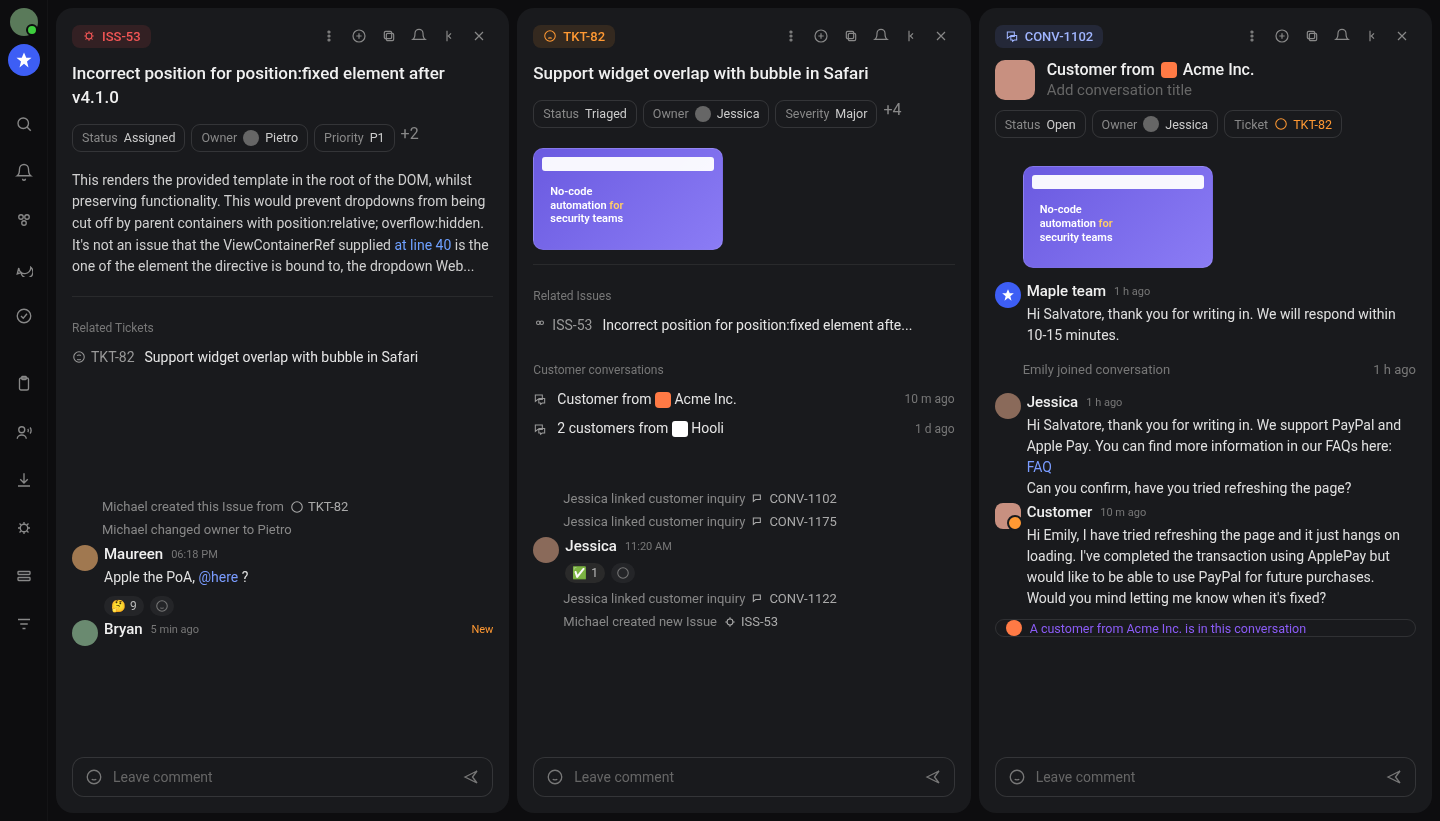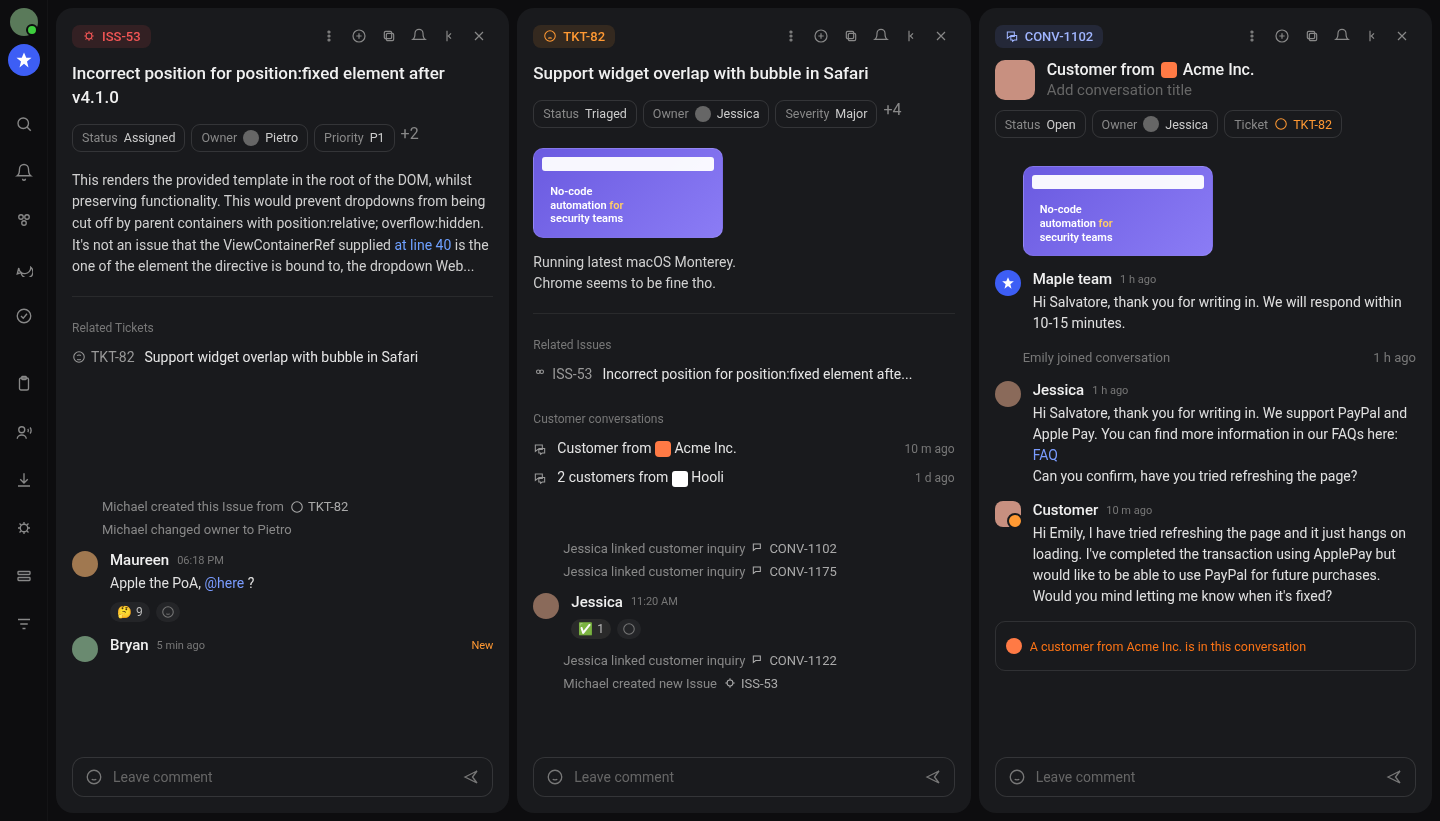--- a/index.html
+++ b/index.html
@@ -36,51 +36,51 @@
 .body-text a{color:#6ea0ff;text-decoration:none}
 .divider{height:1px;background:rgba(255,255,255,0.07);margin:12px 0}
 .section-label{font-size:12px;color:#777;margin:24px 0 8px}
 .rel-row{display:flex;align-items:center;gap:10px;padding:6px 0;font-size:14px}
 .rel-row .rid{color:#999;display:flex;align-items:center;gap:5px}
 .rel-row .rtitle{color:#e5e5e5}
 .rel-row .rtime{margin-left:auto;color:#777;font-size:12px}
 .small-icon{width:14px;height:14px;stroke:currentColor;fill:none;stroke-width:1.8}
 .activity{padding-left:30px;font-size:13px;color:#888;margin:8px 0;display:flex;align-items:center;gap:6px;flex-wrap:wrap}
 .activity .link-id{color:#aaa;display:inline-flex;align-items:center;gap:4px}
-.comment{display:flex;gap:12px;margin:14px 0}
+.comment{display:flex;gap:6px;margin:4px 0}
 .comment-avatar{width:26px;height:26px;border-radius:50%;background:#555;flex-shrink:0;overflow:hidden}
 .comment-main{flex:1}
 .comment-head{display:flex;align-items:center;gap:8px;margin-bottom:4px}
 .comment-author{font-size:15px;font-weight:500;color:#f0f0f0}
 .comment-time{font-size:11px;color:#777}
 .comment-new{margin-left:auto;font-size:11px;color:#ff9933}
 .comment-body{font-size:14px;line-height:1.5;color:#e0e0e0}
 .comment-body .mention{color:#7a9cff}
 .comment-body a{color:#7a9cff;text-decoration:none}
 .reactions{display:flex;gap:6px;margin-top:8px}
 .reaction{display:inline-flex;align-items:center;gap:4px;padding:3px 7px;background:rgba(255,255,255,0.05);border-radius:12px;font-size:12px;color:#bbb}
 .reaction-add{padding:3px 5px;color:#777}
 .check-react{background:#2a2a2a}
-.thumb{width:190px;height:90px;border-radius:10px;background:linear-gradient(135deg,#6a5ae0,#8b7cf5);margin:20px 0 14px;border:1px solid rgba(255,255,255,0.1);overflow:hidden;position:relative}
+.thumb{width:190px;height:102px;border-radius:10px;background:linear-gradient(135deg,#6a5ae0,#8b7cf5);margin:20px 0 14px;border:1px solid rgba(255,255,255,0.1);overflow:hidden;position:relative}
 .thumb::before{content:"";position:absolute;top:8px;left:8px;right:8px;height:14px;background:rgba(255,255,255,0.95);border-radius:3px}
 .thumb-text{position:absolute;left:16px;top:36px;color:white;font-size:11px;font-weight:600;line-height:1.25;max-width:90px}
 .thumb-text .y{color:#ffcc66}
 .org-logo{width:16px;height:16px;border-radius:4px;background:#ff7a45;display:inline-block;vertical-align:middle}
 .org-logo.hooli{background:white;border-radius:3px;position:relative}
 .maple-avatar{width:26px;height:26px;border-radius:50%;background:#3d5ef5;display:flex;align-items:center;justify-content:center;flex-shrink:0}
 .maple-avatar svg{width:14px;height:14px;fill:white}
 .cust-avatar{width:26px;height:26px;border-radius:8px;background:#c89080;position:relative;flex-shrink:0}
 .cust-avatar::after{content:"";position:absolute;bottom:-2px;right:-2px;width:12px;height:12px;background:#ff9933;border-radius:50%;border:2px solid #191a1d}
 .cust-avatar-lg{width:40px;height:40px;border-radius:10px;background:#c89080;flex-shrink:0}
 .conv-header{display:flex;gap:12px;padding:2px 16px 10px}
 .conv-header-main{flex:1}
 .conv-org{font-size:16px;font-weight:500;color:#f0f0f0;display:flex;align-items:center;gap:6px}
 .conv-subtitle{font-size:15px;color:#666;margin-top:2px}
 .ticket-chip{display:inline-flex;align-items:center;gap:5px;color:#ff9933}
-.notice-bar{margin:10px 0;padding:16px 10px;border:1px solid rgba(255,255,255,0.1);border-radius:10px;font-size:12.5px;color:#f97316;display:flex;align-items:center;gap:8px}
+.notice-bar{margin:10px 0;padding:0 10px;border:1px solid rgba(255,255,255,0.1);border-radius:10px;font-size:12.5px;color:#8b5cf6;display:flex;align-items:center;gap:8px}
 .notice-dot{width:16px;height:16px;border-radius:50%;background:#ff7a45;flex-shrink:0}
 .comment-input{margin:8px 16px 16px;border:1px solid rgba(255,255,255,0.12);border-radius:12px;display:flex;align-items:center;padding:10px 12px;gap:10px;background:#191a1d;position:absolute;bottom:0;left:0;right:0}
 .comment-input input{flex:1;background:none;border:none;outline:none;color:#22c55e;font-size:14px}
 .comment-input input::placeholder{color:#666}
 .comment-input svg{width:18px;height:18px;stroke:#777;fill:none;stroke-width:1.8}
 .col-body-pad{padding-bottom:70px}
 .msg-light{color:#ccc;font-size:14px;line-height:1.5}
 .joined{font-size:13px;color:#777;margin:16px 0}
 </style>
 </head>
@@ -361,21 +361,20 @@
           </span>
       <span class="chip">
             <span class="lbl">Severity</span>
             <span>Major</span>
           </span>
       <span class="chip-more">+4</span>
     </div>
     <div class="thumb">
           <div class="thumb-text"><span>No-code automation </span><span class="y">for</span><span> security teams</span></div>
         </div>
-    <div class="body-text"><span>Running latest macOS Monterey.</span><br><span>Chrome seems to be fine tho.</span></div>
     <div class="divider"></div>
     <div class="section-label">Related Issues</div>
     <div class="rel-row">
       <span class="rid">
             <svg class="small-icon" viewBox="0 0 24 24">
               <circle cx="9" cy="8" r="3"></circle>
               <circle cx="15" cy="8" r="3"></circle>
             </svg>
             <span>ISS-53</span>
           </span>

